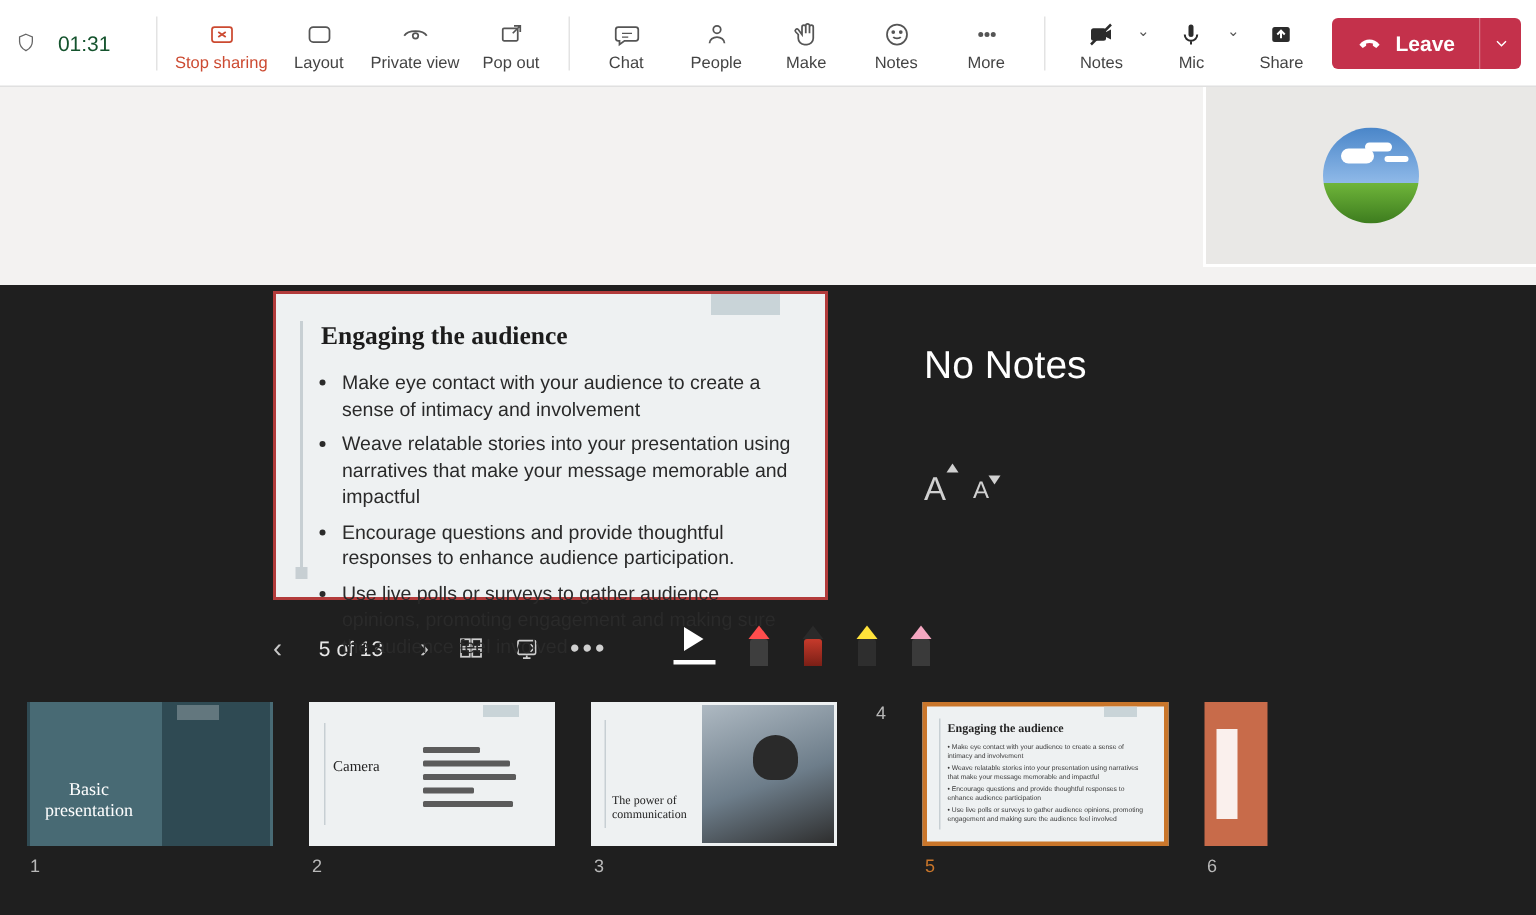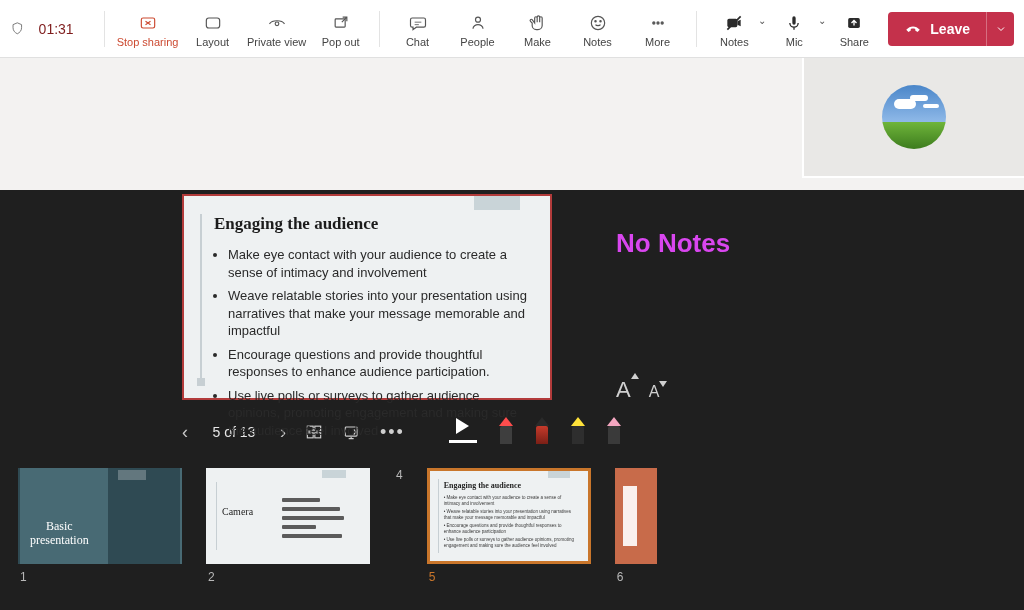--- a/index.html
+++ b/index.html
@@ -16,21 +16,21 @@
   
   .toolbar {
     height: 58px;
     border-bottom: 1px solid #e0e0e0;
     display: flex;
     align-items: center;
     padding: 0 10px;
     gap: 8px;
   }
   .toolbar .shield { width:18px; height:18px; display:flex;align-items:center;justify-content:center; }
-  .toolbar .timer { font-size: 14px; margin-left:6px; margin-right:18px; color:#7f1d1d;}
+  .toolbar .timer { font-size: 14px; margin-left:6px; margin-right:18px; color:#14532d;}
   .vdiv { width:1px; height:36px; background:#e3e3e3; margin:0 4px; }
   .tbtn {
     display:flex; flex-direction:column; align-items:center; justify-content:center;
     min-width:52px; height:48px; padding:2px 6px 0; cursor:pointer;
     font-size:11px; color:#444; gap:2px;
   }
   .tbtn.red { color:#cc4a31; }
   .tbtn .ticon { height:22px; display:flex; align-items:center; justify-content:center; }
   .tbtn .ticon svg { width:20px; height:20px; stroke:#555; fill:none; stroke-width:1.4; }
   .tbtn.red .ticon svg { stroke:#cc4a31; }
@@ -114,21 +114,21 @@
   .pen .body { width:12px; height:18px; margin:0 auto; border-radius:2px 2px 0 0;}
   .pen-laser .tip{border-bottom:9px solid #ff4d4d;} .pen-laser .body{background:#3e3e3e;}
   .pen-red .tip{border-bottom:9px solid #2a2a2a;} .pen-red .body{background:linear-gradient(#c63a2b,#7a1f16);}
   .pen-hl .tip{border-bottom:9px solid #ffe23a;} .pen-hl .body{background:#2e2e2e;}
   .pen-eraser .tip{border-bottom:9px solid #f5a7c1;} .pen-eraser .body{background:#3a3a3a;}
 
   .notes-col {
     flex:1; display:flex; flex-direction:column; align-items:flex-start; padding-top:28px;
     padding-left:30px;
   }
-  .no-notes { color:#d946ef; font-size:26px; font-weight:700; margin-bottom:118px; margin-left:36px;}
+  .no-notes { color:#ffffff; font-size:26px; font-weight:400; margin-bottom:54px; margin-left:36px;}
   .font-ctrls { display:flex; align-items:flex-end; gap:18px; color:#d0d0d0; margin-left:36px;}
   .font-big { font-size:22px; position:relative; cursor:pointer;}
   .font-big::after{content:"";position:absolute;top:-4px;right:-8px;border-left:4px solid transparent;border-right:4px solid transparent;border-bottom:6px solid #d0d0d0;}
   .font-small{ font-size:16px; position:relative; cursor:pointer; padding-bottom:2px;}
   .font-small::after{content:"";position:absolute;top:-2px;right:-8px;border-left:4px solid transparent;border-right:4px solid transparent;border-top:6px solid #d0d0d0;}
 
   
   .thumbs {
     background:#1f1f1f; height:152px; padding:10px 4px 0 18px;
     display:flex; gap:24px; align-items:flex-start; overflow:hidden;
@@ -428,20 +428,29 @@
           <div></div>
           <div></div>
           <div></div>
           <div></div>
           <div></div>
         </div>
     </div>
     <div class="thumb-num">2</div>
   </div>
 
+  <div class="thumb-wrap">
+    <div class="thumb thumb-3">
+      <div class="bar"></div>
+        <div class="photo"></div>
+      <div class="t-title" style="white-space:pre-line;">The power of
+communication</div>
+    </div>
+    <div class="thumb-num">3</div>
+  </div>
 
   <div class="thumb-wrap">
     <div class="thumb-num">4</div>
   </div>
 
   <div class="thumb-wrap current">
     <div class="thumb thumb-5 current">
       <div class="accent-top"></div>
         <div class="bar"></div>
       <div class="t-title">Engaging the audience</div>

